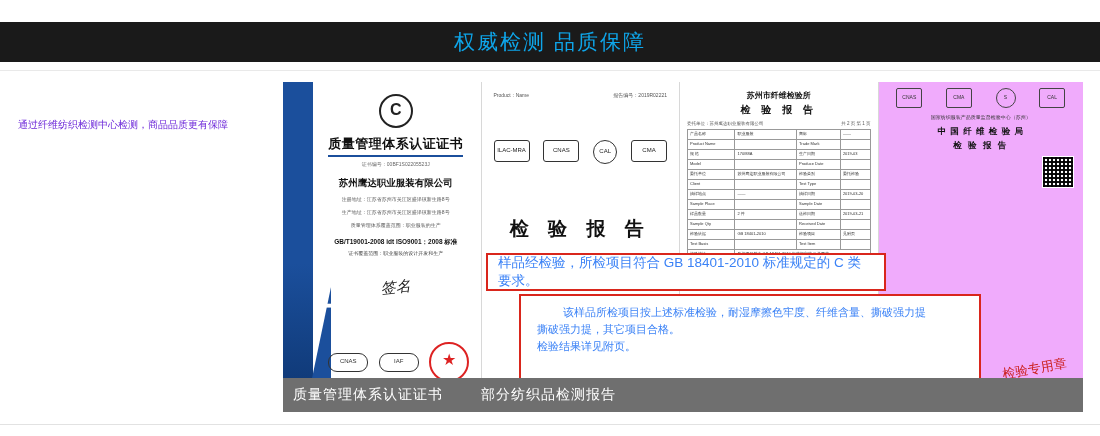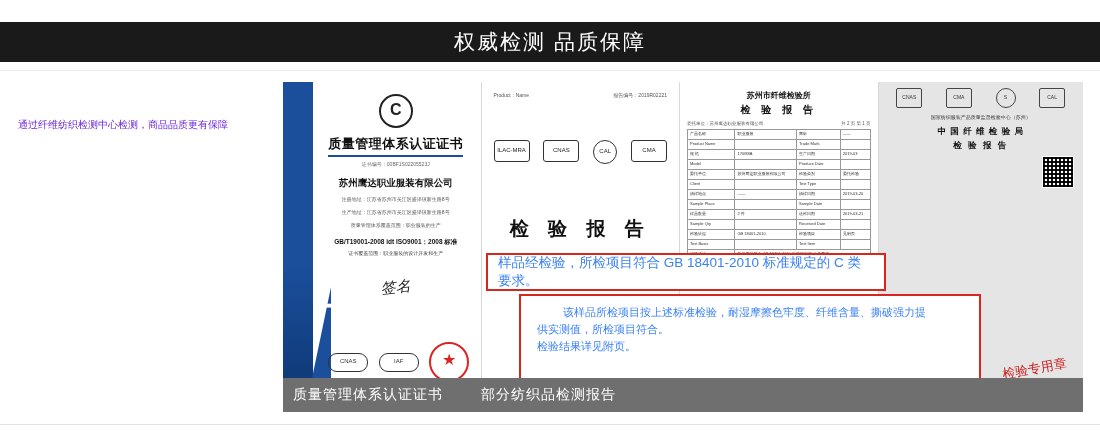--- a/index.html
+++ b/index.html
@@ -26,21 +26,21 @@
     left: 0;
     top: 22px;
     width: 1100px;
     height: 40px;
     background: #1a1a1a;
     display: flex;
     align-items: center;
     justify-content: center;
   }
   .banner-title {
-    color: #ffffff;
+    color: #0ea5e9;
     font-size: 21px;
     letter-spacing: 2px;
     font-family: "Liberation Sans", sans-serif;
     font-weight: normal;
   }
   
   .left-col {
     position: absolute;
     left: 18px;
     top: 88px;
@@ -253,21 +253,21 @@
     font-size: 4px;
     color: #333;
     height: 9px;
     padding: 0 2px;
     line-height: 1.1;
   }
   table.grid td.lbl { width: 26%; background: #fff; }
   table.grid td.lbl2 { width: 24%; }
 
   
-  .c4-inner { position: absolute; inset: 0; padding: 6px 6px; background: #e5e5e5; }
+  .c4-inner { position: absolute; inset: 0; padding: 6px 6px; background: #f0abfc; }
   .c4-logos { display: flex; justify-content: space-around; align-items: center; }
   .c4-logo { width: 24px; height: 18px; border: 1px solid #444; border-radius: 2px; font-size: 5px; color: #333; text-align:center; line-height: 16px;}
   .c4-logo.rnd { border-radius: 50%; width: 18px; height: 18px; line-height: 16px; }
   .c4-org { text-align: center; font-size: 5px; color: #333; margin-top: 6px; }
   .c4-t1 { text-align: center; font-size: 8.5px; font-weight: bold; color: #111; margin-top: 6px; letter-spacing: 1px;}
   .c4-t2 { text-align: center; font-size: 8.5px; font-weight: bold; color: #111; margin-top: 2px; letter-spacing: 2px;}
   .c4-qr {
     position: absolute;
     right: 9px; top: 74px;
     width: 30px; height: 30px;
@@ -529,21 +529,21 @@
       </div>
     </div>
   </div>
 
   <div class="callout callout-1">
     <span>样品经检验，所检项目符合 GB 18401-2010 标准规定的 C 类要求。</span>
   </div>
 
   <div class="callout callout-2">
     <div class="indent">该样品所检项目按上述标准检验，耐湿摩擦色牢度、纤维含量、撕破强力提</div>
-    <div>供实测值，所检项目符合。</div>
+    <div>撕破强力提，其它项目合格。</div>
     <div>检验结果详见附页。</div>
   </div>
 
   <div class="caption-bar">
     <span class="caption-1">质量管理体系认证证书</span>
     <span class="caption-2">部分纺织品检测报告</span>
   </div>
 
   <div class="bottom-rule"></div>
 </div>

